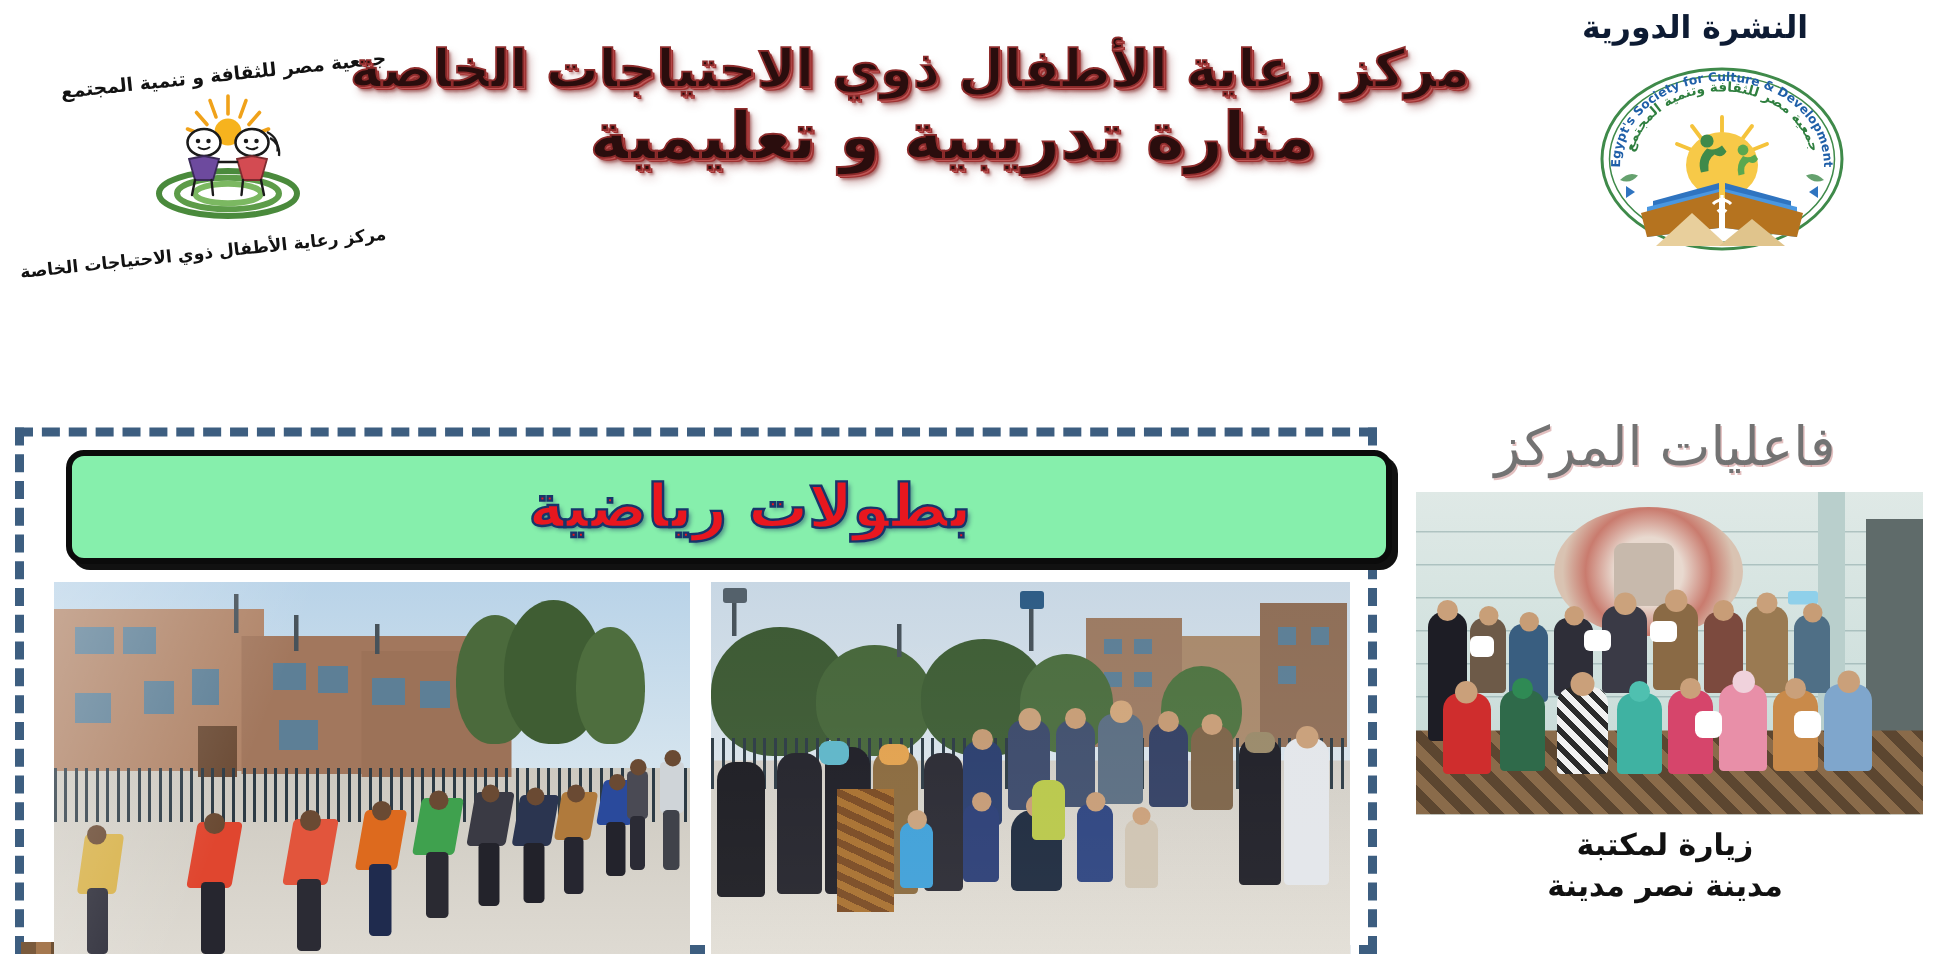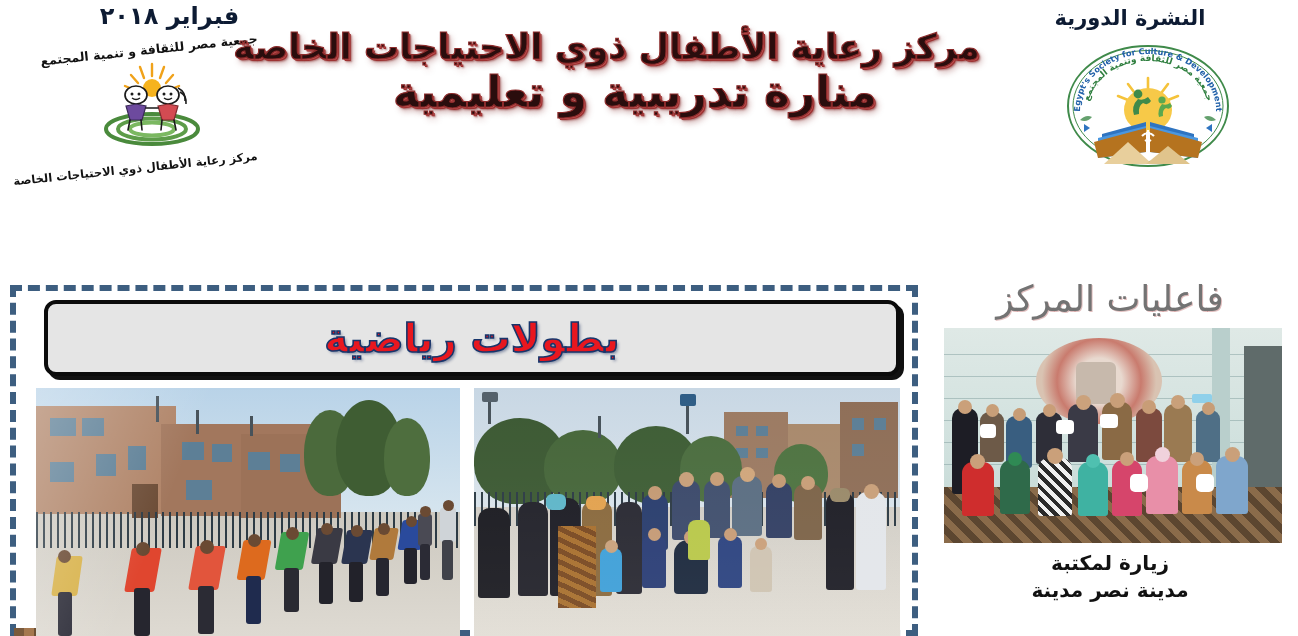--- a/index.html
+++ b/index.html
@@ -76,24 +76,25 @@
 
   
   .main-col{
     position:absolute;left:10px;top:285px;width:908px;height:351px;
     border:6px dashed #3d5e80;
     box-sizing:border-box;
     background:#fff;
   }
   .main-head{
     position:absolute;left:44px;top:300px;width:848px;height:68px;
-    border:4px solid #0b0b0b;border-radius:12px;background:#e5e5e5;
+    border:4px solid #0b0b0b;border-radius:12px;background:#86efac;
     box-shadow:4px 4px 0 #111;
     display:flex;align-items:center;justify-content:center;
     z-index:3;
+    padding-left:28px;
   }
   .main-head .txt{
     font-size:40px;font-weight:bold;direction:rtl;white-space:nowrap;
     color:#e8171f;
     -webkit-text-stroke:1.6px #17356b;
     text-shadow:2px 2px 3px rgba(20,40,90,.45);
   }
 
   .photo{position:absolute;overflow:hidden;background:#cfd6dc;}
   .photo-sport{left:36px;top:388px;width:424px;height:248px;z-index:2;}
@@ -141,21 +142,20 @@
   .bookshelf{position:absolute;inset:0;background:
       repeating-linear-gradient(90deg,#7a5a3c 0 10px,#a5784f 10px 20px,#6d5034 20px 30px);}
 </style>
 </head>
 <body>
 
 <div class="page">
 
   <div class="header">
 
-    <div class="hdr-date">فبراير ٢٠١٨</div>
 
     <div class="logo-left">
       <div class="cap-top">جمعية مصر للثقافة و تنمية المجتمع</div>
       <div class="art">
         <svg viewBox="0 0 120 90" width="120" height="90">
           <g stroke="#f0a21a" stroke-width="2.4" stroke-linecap="round">
             <line x1="60" y1="2" x2="60" y2="14"></line>
               <line x1="48" y1="5" x2="52" y2="16"></line>
             <line x1="72" y1="5" x2="68" y2="16"></line>
               <line x1="39" y1="13" x2="46" y2="21"></line>

